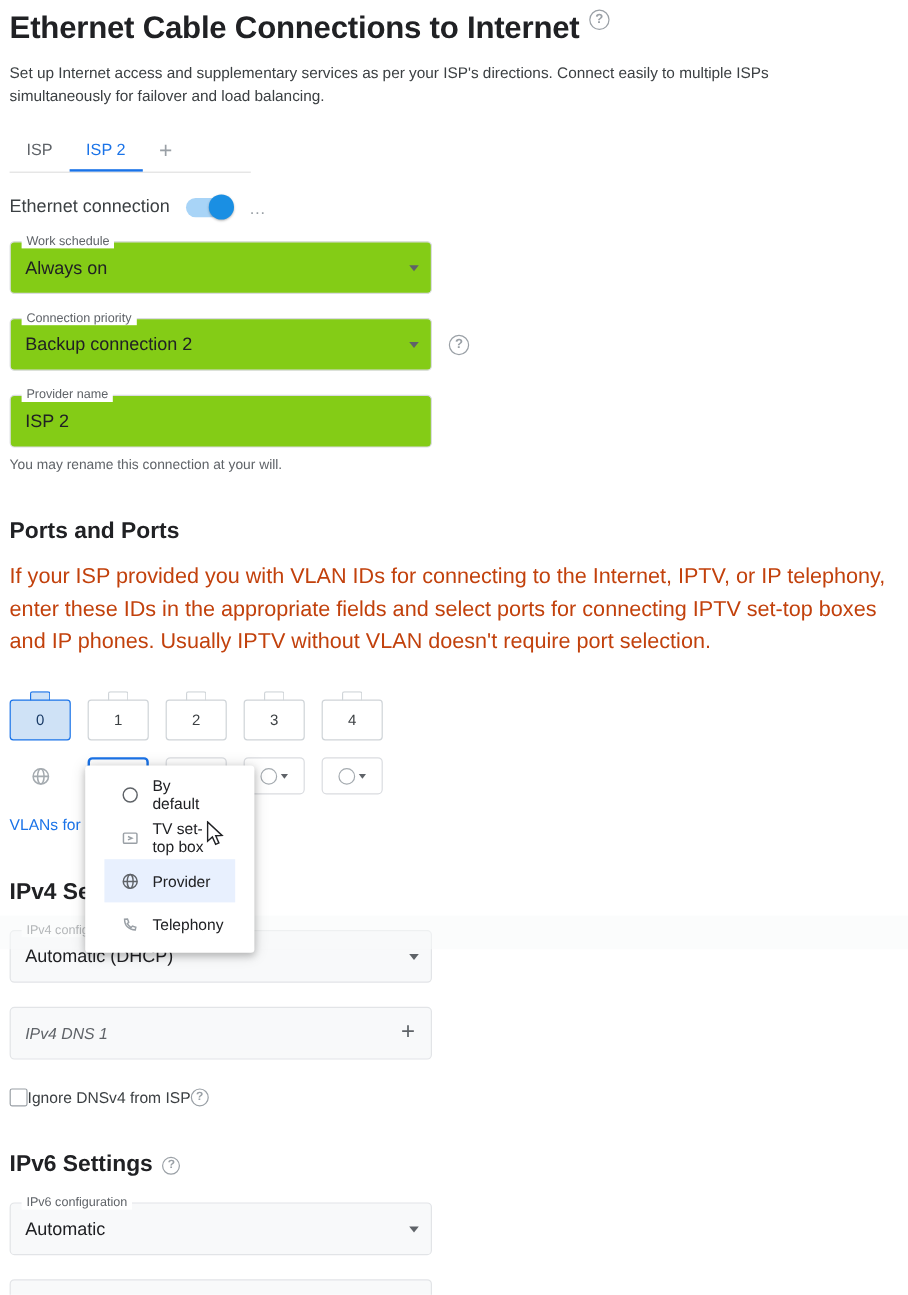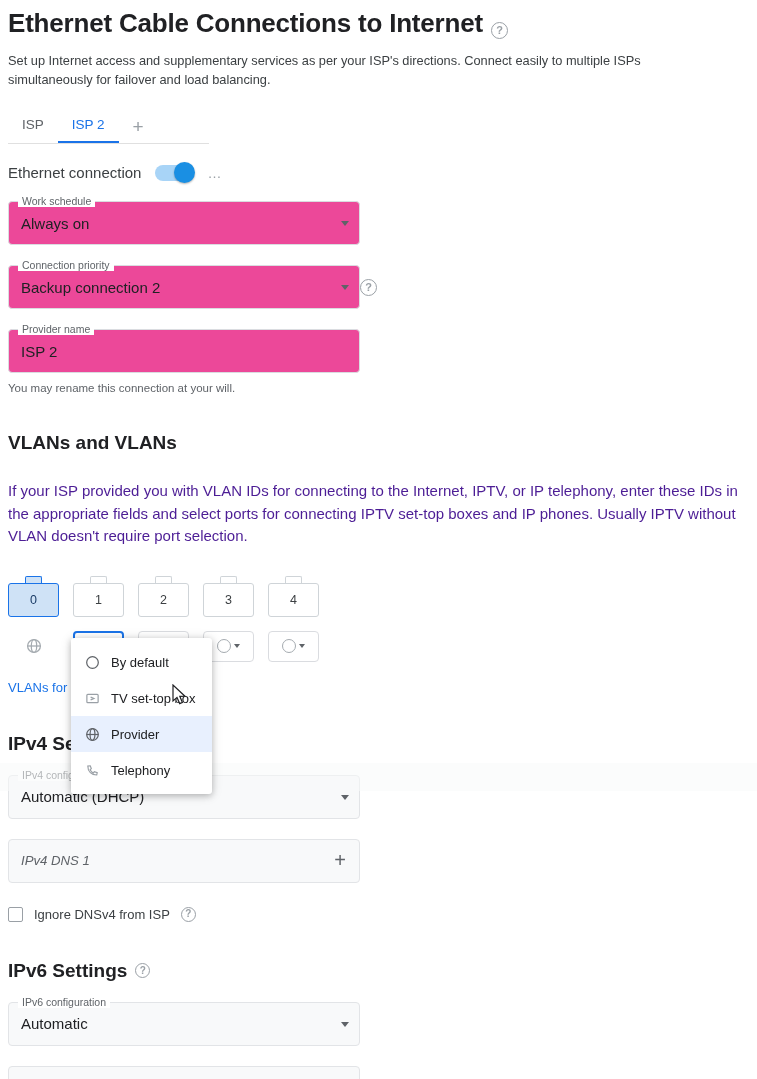--- a/index.html
+++ b/index.html
@@ -9,21 +9,21 @@
     background: #ffffff;
     font-family: "Liberation Sans", sans-serif;
     color: #202124;
     overflow: hidden;
   }
   .page { position: relative; width: 757px; height: 1079px; padding: 0 8px; }
 
   
   .page-title {
     font-size: 26px; font-weight: bold; letter-spacing: -0.2px;
-    margin: 8px 0 0 0; display: flex; align-items: flex-end; gap: 8px;
+    margin: 8px 0 0 0; display: flex; align-items: flex-start; gap: 8px;
   }
   .help-circle {
     display: inline-flex; align-items: center; justify-content: center;
     width: 17px; height: 17px; border-radius: 50%;
     border: 1.4px solid #9aa0a6; color: #9aa0a6;
     font-size: 11px; font-weight: bold; font-family: "Liberation Sans", sans-serif;
     line-height: 1;
   }
   .help-circle.sm { width: 15px; height: 15px; font-size: 10px; border-width: 1.3px; }
 
@@ -58,50 +58,50 @@
     position: absolute; right: -2px; top: -3px;
     width: 21px; height: 21px; border-radius: 50%;
     background: #1a8fe3; box-shadow: 0 1px 2px rgba(0,0,0,.3);
   }
   .ellipsis { color: #9aa0a6; font-size: 14px; letter-spacing: 1px; }
 
   
   .field {
     position: relative; width: 352px; height: 44px;
     border: 1px solid #dadce0; border-radius: 4px;
-    margin-top: 20px; background: #ec4899;
+    margin-top: 20px; background: #84cc16;
     display: flex; align-items: center; padding: 0 12px;
   }
   .field.filled { background: #f8f9fa; border-color: #e2e4e7; }
   .field .legend {
     position: absolute; top: -7px; left: 9px; background: #fff;
     padding: 0 4px; font-size: 10.5px; color: #5f6368;
   }
   .field .value { font-size: 15px; color: #202124; }
   .field .placeholder { font-size: 13.2px; color: #5f6368; font-style: italic; }
   .caret-down {
     position: absolute; right: 10px; top: 50%; margin-top: -2px;
     width: 0; height: 0;
     border-left: 4px solid transparent; border-right: 4px solid transparent;
     border-top: 5px solid #5f6368;
   }
   .plus-btn {
     position: absolute; right: 10px; top: 50%; margin-top: -9px;
     width: 18px; height: 18px; color: #5f6368; font-size: 20px;
     line-height: 16px; text-align: center; cursor: pointer; font-weight: 300;
   }
-  .row-with-help { display: flex; align-items: center; }
+  .row-with-help { display: flex; align-items: center; gap: 14px; }
   .hint { font-size: 11.5px; color: #5f6368; margin-top: 9px; }
 
   
   .section-title {
     font-size: 19px; font-weight: bold; margin: 38px 0 0 0;
     display: flex; align-items: center; gap: 8px;
   }
-  .section-text { font-size: 15px; line-height: 1.5; color: #4c1d95; margin-top: 26px; max-width: 752px; }
+  .section-text { font-size: 18px; line-height: 1.5; color: #c2410c; margin-top: 13px; max-width: 752px; }
 
   
   .ports { display: flex; gap: 14px; margin-top: 28px; }
   .port { position: relative; width: 51px; height: 41px; }
   .port .body {
     position: absolute; bottom: 0; left: 0; width: 51px; height: 34px;
     border: 1.5px solid #cfd4d8; border-radius: 3px; background: #fff;
     display: flex; align-items: center; justify-content: center;
     font-size: 12.5px; color: #3c4043;
   }
@@ -136,30 +136,30 @@
   .circle-ico { width: 14px; height: 14px; border-radius: 50%; border: 1.4px solid #a5abb0; }
 
   .vlan-link-row { display: flex; align-items: center; gap: 10px; margin-top: 18px; }
   .vlan-link { color: #1a73e8; font-size: 13px; cursor: pointer; }
   .chev-down {
     width: 9px; height: 9px; border-right: 2px solid #1a73e8; border-bottom: 2px solid #1a73e8;
     transform: rotate(45deg); margin-bottom: 4px;
   }
 
   
-  .check-row { display: flex; align-items: center; gap: 11px; margin-top: 24px; }
+  .check-row { display: flex; align-items: center; margin-top: 24px; }
   .checkbox { width: 15px; height: 15px; border: 1.6px solid #9aa0a6; border-radius: 2px; background:#fff; cursor: pointer; }
   .check-label { font-size: 13px; color: #3c4043; }
 
   
   .menu {
     position: absolute; left: 71px; top: 630px; width: 141px;
     background: #fff; border-radius: 3px;
     box-shadow: 0 2px 6px rgba(0,0,0,.2), 0 1px 12px rgba(0,0,0,.14);
-    padding: 6px 0; z-index: 40;
+    padding: 6px 16px; z-index: 40;
   }
   .menu-item {
     display: flex; align-items: center; gap: 11px; height: 36px;
     padding: 0 13px; font-size: 13px; color: #202124; cursor: pointer;
   }
   .menu-item.highlight { background: #e8f0fe; }
   .menu-ico { width: 16px; height: 16px; color: #5f6368; flex: none; display:flex; align-items:center; justify-content:center;}
 
   
   .scrim {
@@ -208,21 +208,21 @@
     </div>
     <span class="help-circle" style="margin-top:20px">?</span>
   </div>
 
   <div class="field">
     <span class="legend">Provider name</span>
     <span class="value">ISP 2</span>
   </div>
   <div class="hint">You may rename this connection at your will.</div>
 
-  <div class="section-title">VLANs and VLANs</div>
+  <div class="section-title">Ports and Ports</div>
   <div class="section-text">If your ISP provided you with VLAN IDs for connecting to the Internet, IPTV, or IP telephony, enter these IDs in the appropriate fields and select ports for connecting IPTV set-top boxes and IP phones. Usually IPTV without VLAN doesn't require port selection.</div>
 
   <div class="ports">
     <div class="port selected">
       <div class="tab-top"></div>
       <div class="body">0</div>
     </div>
     <div class="port">
       <div class="tab-top"></div>
       <div class="body">1</div>

